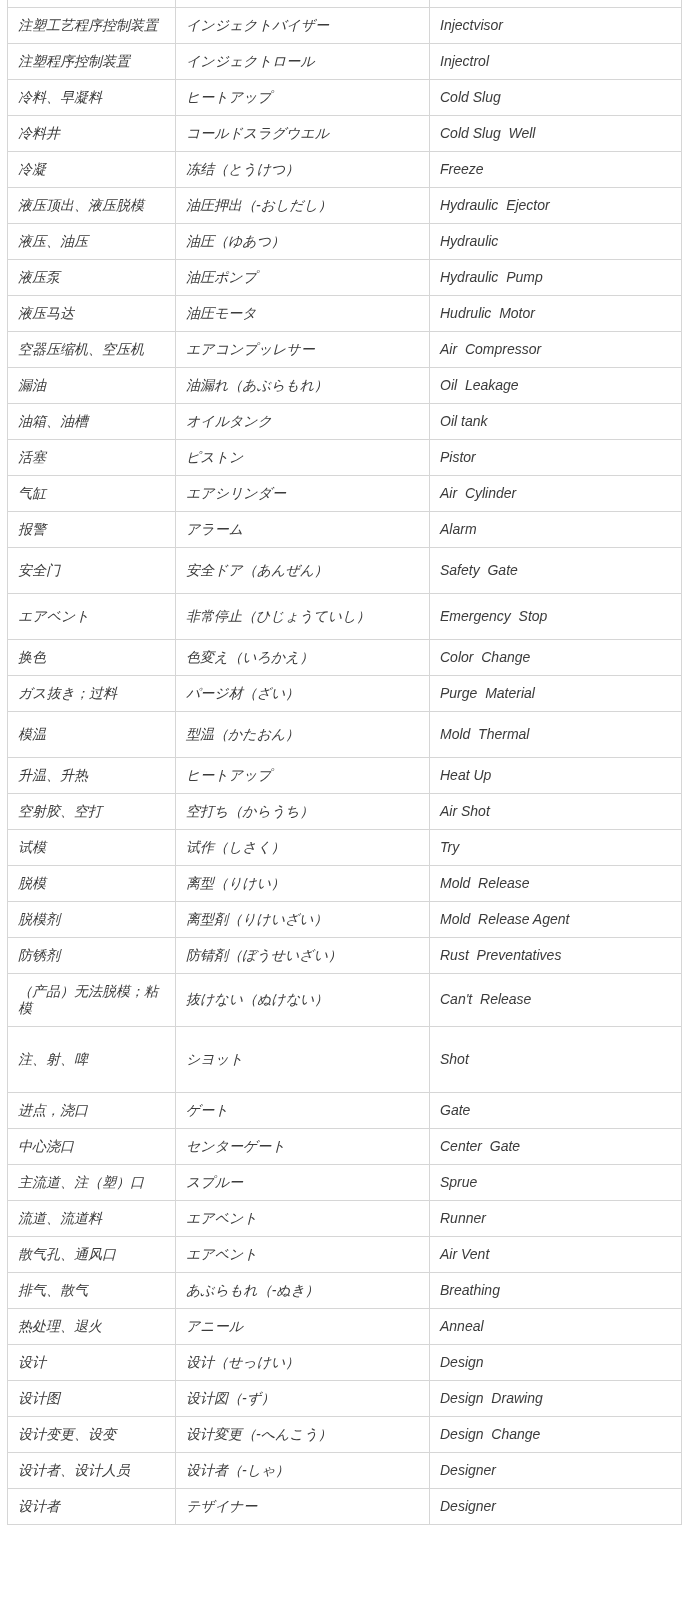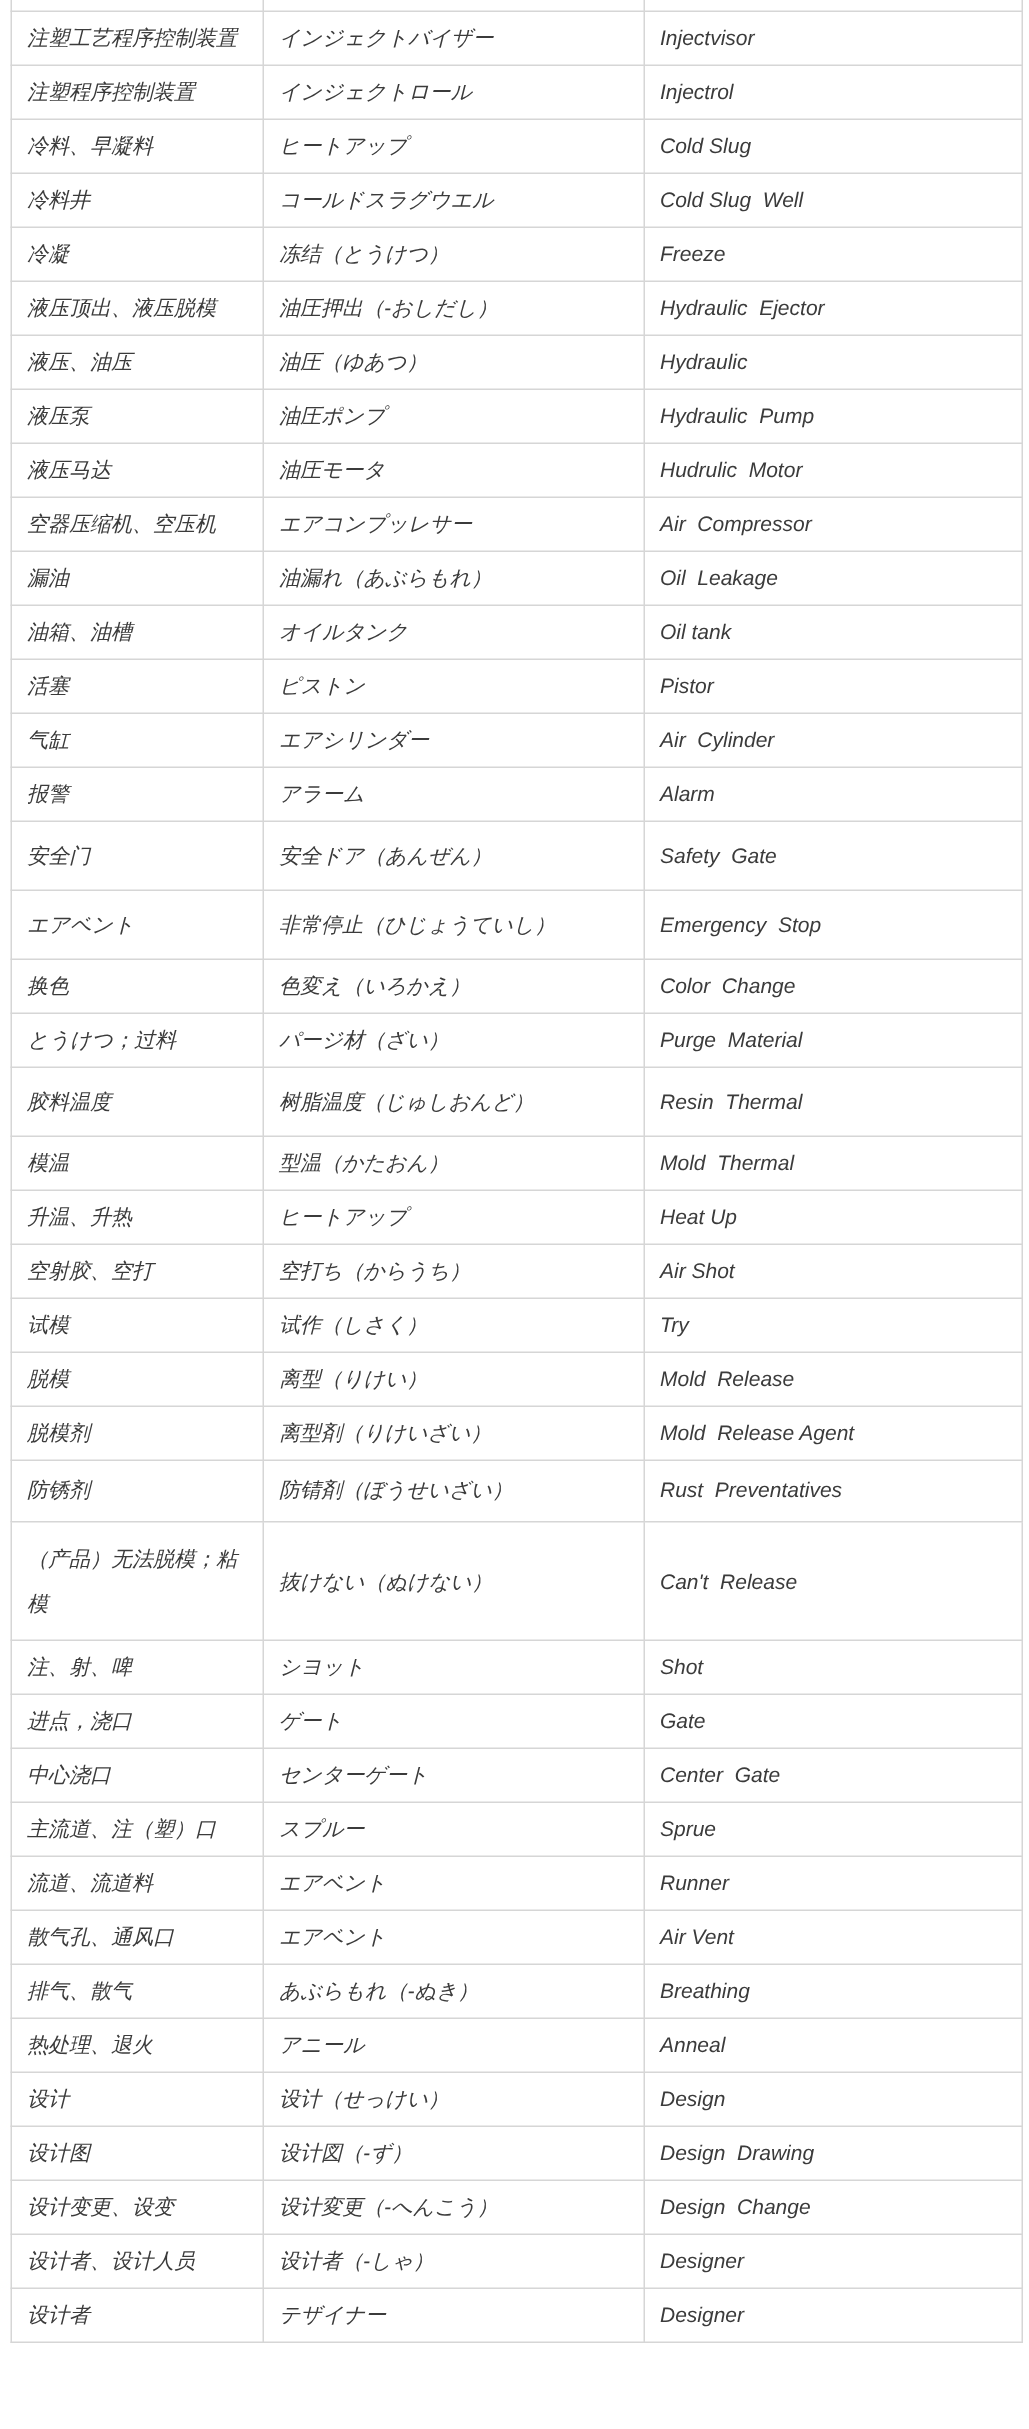--- a/index.html
+++ b/index.html
@@ -164,30 +164,25 @@
     <td>Emergency  Stop</td>
   </tr>
 
   <tr>
     <td>换色</td>
     <td>色変え（いろかえ）</td>
     <td>Color  Change</td>
   </tr>
 
   <tr>
-    <td>とうけつ；过料</td>
+    <td>ガス抜き；过料</td>
     <td>パージ材（ざい）</td>
     <td>Purge  Material</td>
   </tr>
 
-  <tr>
-    <td>胶料温度</td>
-    <td>树脂温度（じゅしおんど）</td>
-    <td>Resin  Thermal</td>
-  </tr>
 
   <tr>
     <td>模温</td>
     <td>型温（かたおん）</td>
     <td>Mold  Thermal</td>
   </tr>
 
   <tr>
     <td>升温、升热</td>
     <td>ヒートアップ</td>

